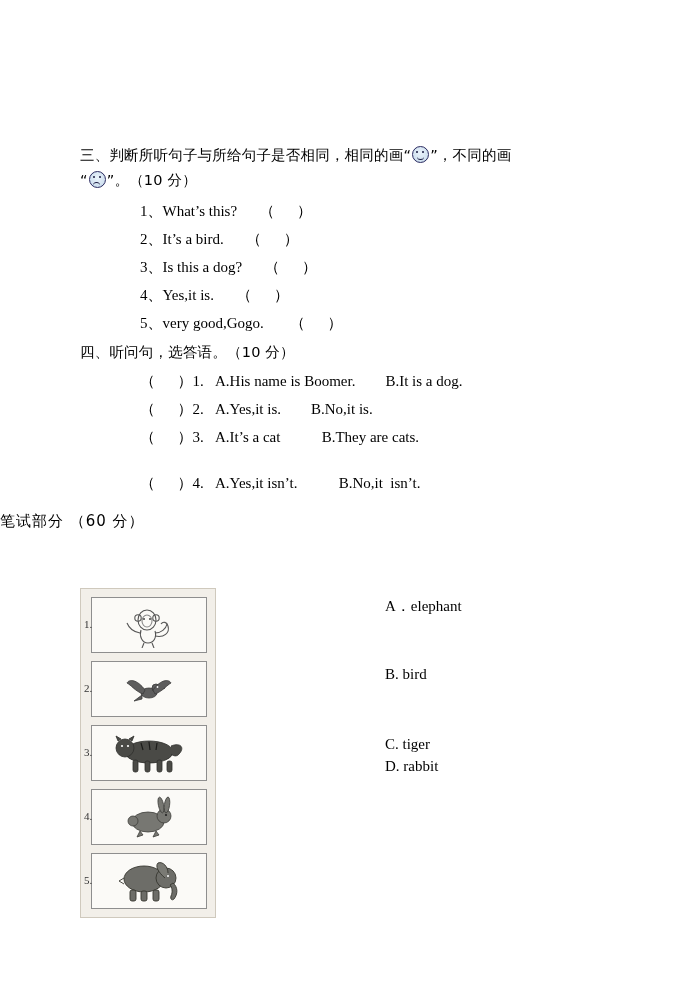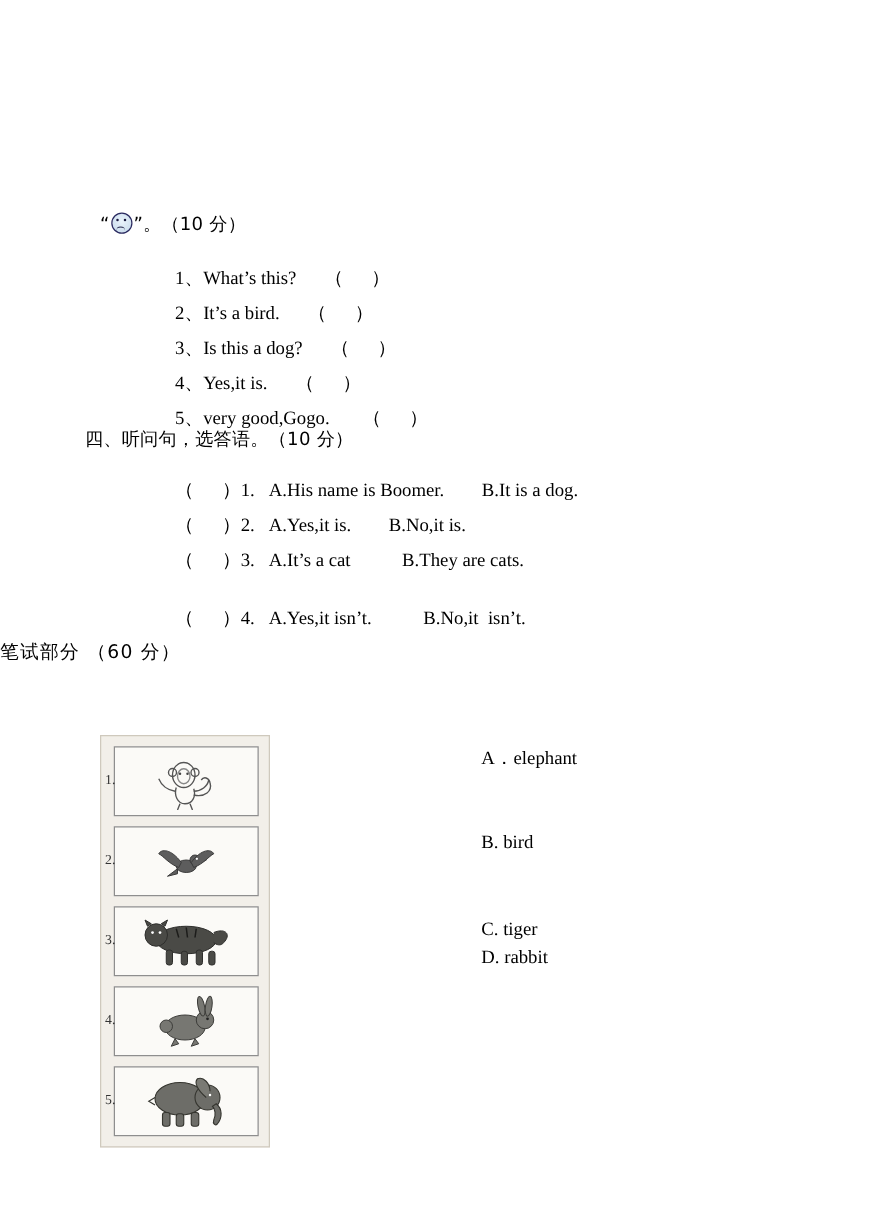--- a/index.html
+++ b/index.html
@@ -29,21 +29,20 @@
     line-height: 25px;
     letter-spacing: 0.2px;
     white-space: nowrap;
   }
   .q-line {
     position: absolute;
     font-family: "Liberation Serif", serif;
     font-size: 15px;
     line-height: 22px;
     white-space: pre;
-    margin-top: 12px;
   }
   .smiley {
     display: inline-block;
     width: 15px;
     height: 15px;
     border-radius: 50%;
     border: 1px solid #2a2a60;
     background: radial-gradient(circle at 50% 40%, #eaf3fb 0%, #cfe0ef 70%, #b9d0e4 100%);
     position: relative;
     vertical-align: -3px;
@@ -120,31 +119,34 @@
     font-family: "Liberation Serif", serif;
     font-size: 15px;
     white-space: pre;
   }
 </style>
 </head>
 <body>
 
 <div class="page">
 
+  <div class="sec-head" style="left:80px; top:143px;">
+    <span>三、判断所听句子与所给句子是否相同，相同的画“</span><span class="smiley"></span><span>”，不同的画</span>
+  </div>
   <div class="sec-head" style="left:80px; top:168px;">
     <span>“</span><span class="smiley sad"></span><span>”。（10 分）</span>
   </div>
 
   <div class="q-line" style="left:140px; top:200px;">1、What’s this?      （      ）</div>
   <div class="q-line" style="left:140px; top:228px;">2、It’s a bird.      （      ）</div>
   <div class="q-line" style="left:140px; top:256px;">3、Is this a dog?      （      ）</div>
   <div class="q-line" style="left:140px; top:284px;text-align:center;">4、Yes,it is.      （      ）</div>
   <div class="q-line" style="left:140px; top:312px;">5、very good,Gogo.       （      ）</div>
 
-  <div class="sec-head" style="left:68px; top:340px;">四、听问句，选答语。（10 分）</div>
+  <div class="sec-head" style="left:80px; top:340px;">四、听问句，选答语。（10 分）</div>
 
   <div class="q-line" style="left:140px; top:370px;">（      ）1.   A.His name is Boomer.        B.It is a dog.</div>
   <div class="q-line" style="left:140px; top:398px;">（      ）2.   A.Yes,it is.        B.No,it is.</div>
   <div class="q-line" style="left:140px; top:426px;">（      ）3.   A.It’s a cat           B.They are cats.</div>
   <div class="q-line" style="left:140px; top:472px;">（      ）4.   A.Yes,it isn’t.           B.No,it  isn’t.</div>
 
   <div class="center-title" style="top:512px;">笔试部分 （60 分）</div>
 
 
   <div class="pic-panel">

